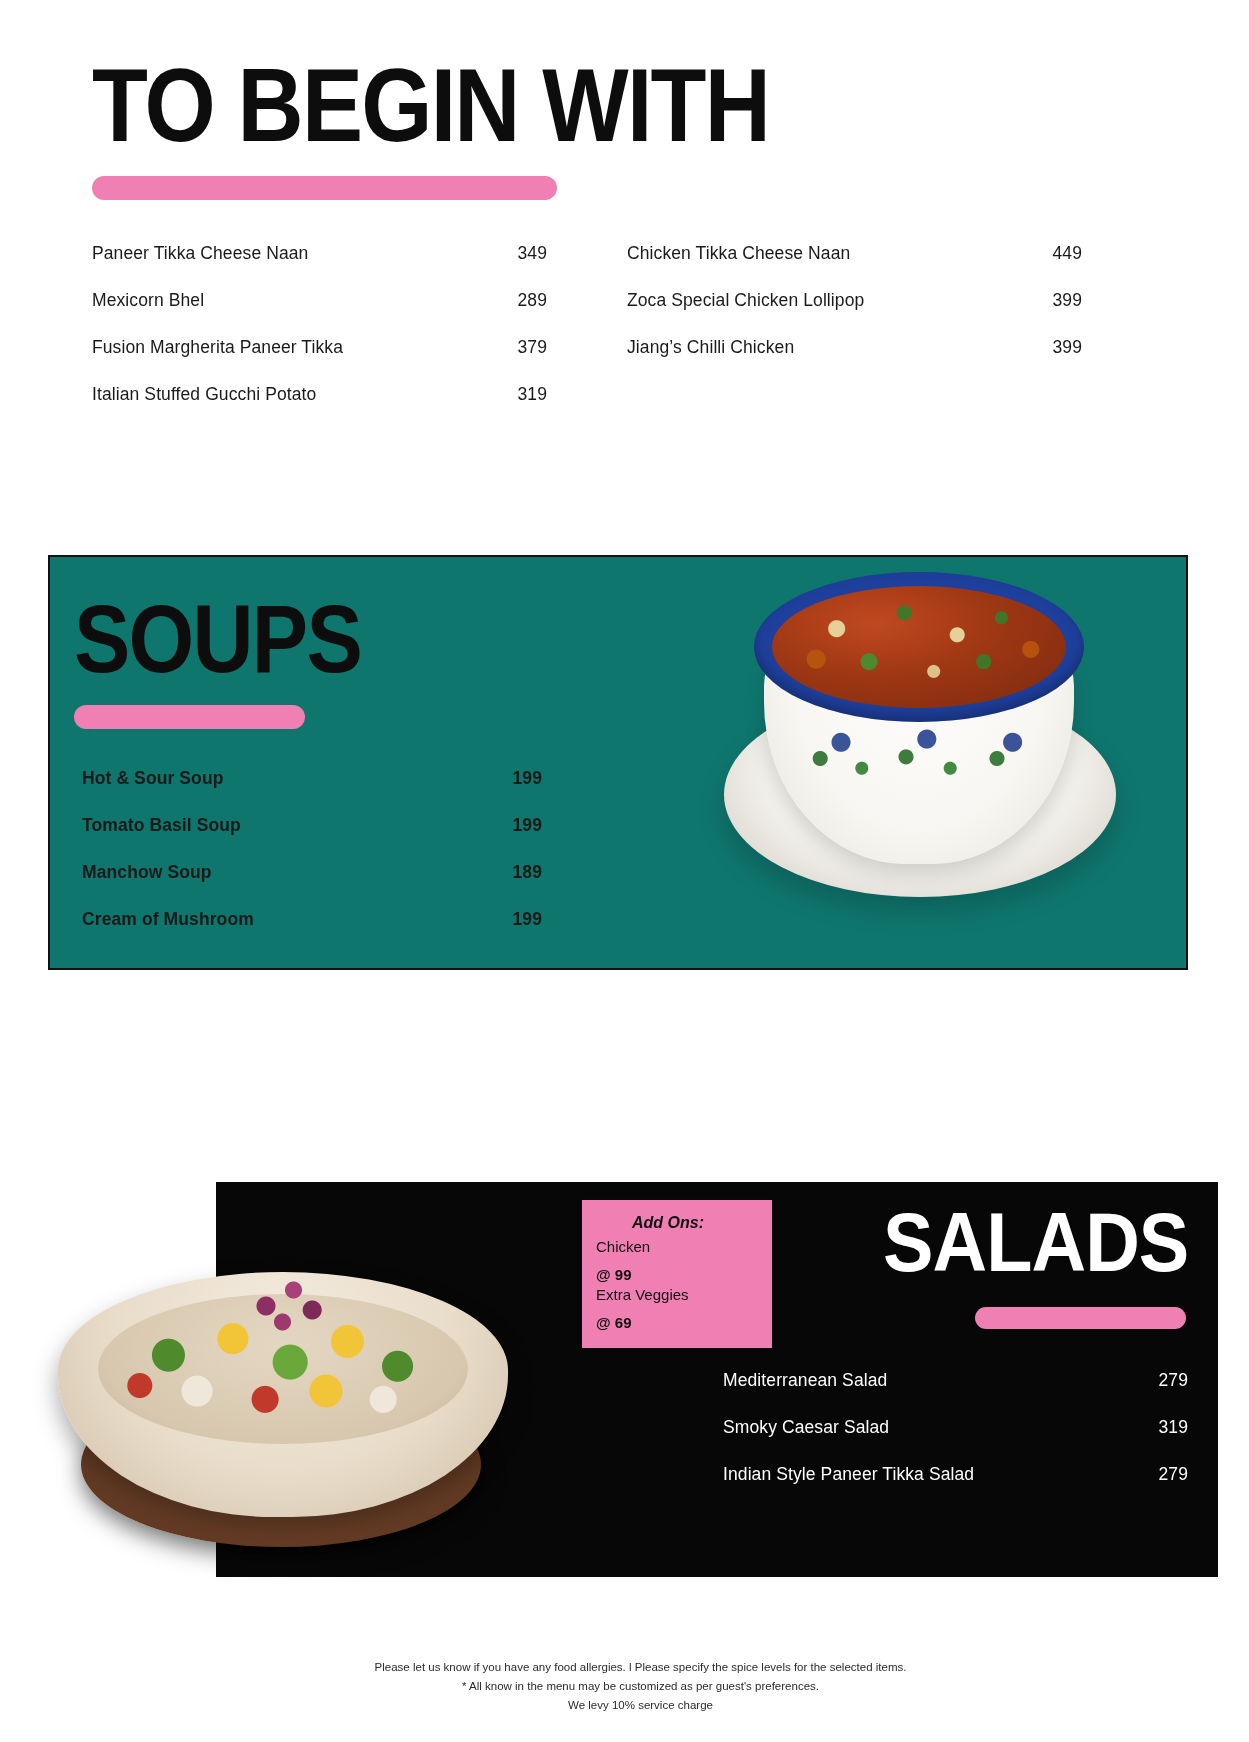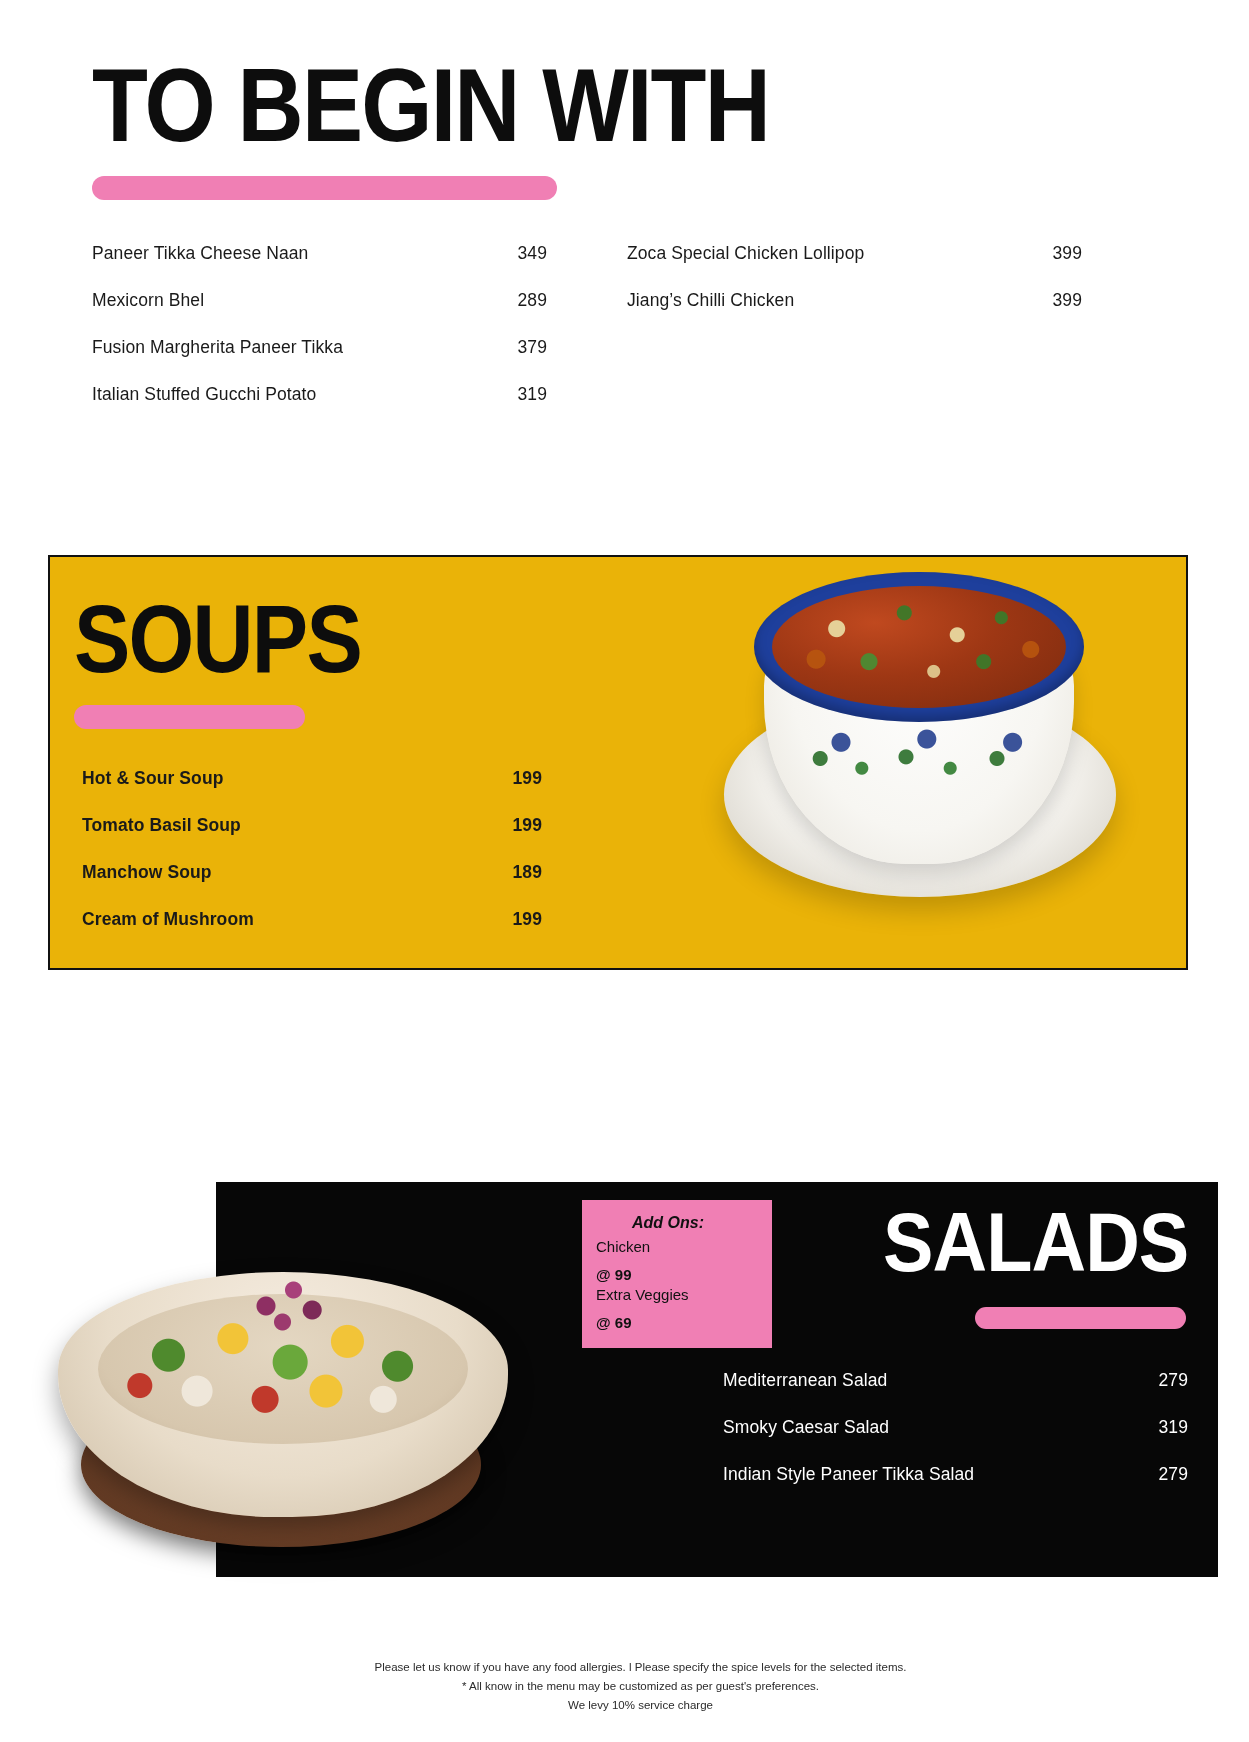--- a/index.html
+++ b/index.html
@@ -61,21 +61,21 @@
   .menu-row .price { color: #1a1a1a; }
 
   
   .soups-box {
     position: absolute;
     left: 48px;
     top: 555px;
     width: 1140px;
     height: 415px;
     border: 2px solid #111111;
-    background: #eab308;
+    background: #0f766e;
   }
   .soups-inner {
     position: absolute;
     left: 24px;
     top: 38px;
     width: 520px;
   }
   .soups-inner .big-title { font-size: 96px; }
   .soup-list { margin-top: 26px; padding-left: 8px; font-weight: bold; }
   .soup-list .menu-row { width: 460px; font-size: 17.5px; padding: 13px 0; }
@@ -320,20 +320,24 @@
         <span class="price">379</span>
       </div>
       <div class="menu-row">
         <span class="name">Italian Stuffed Gucchi Potato</span>
         <span class="price">319</span>
       </div>
     </div>
 
     <div class="col">
       <div class="menu-row">
+        <span class="name">Chicken Tikka Cheese Naan</span>
+        <span class="price">449</span>
+      </div>
+      <div class="menu-row">
         <span class="name">Zoca Special Chicken Lollipop</span>
         <span class="price">399</span>
       </div>
       <div class="menu-row">
         <span class="name">Jiang’s Chilli Chicken</span>
         <span class="price">399</span>
       </div>
     </div>
   </div>
 </section>

